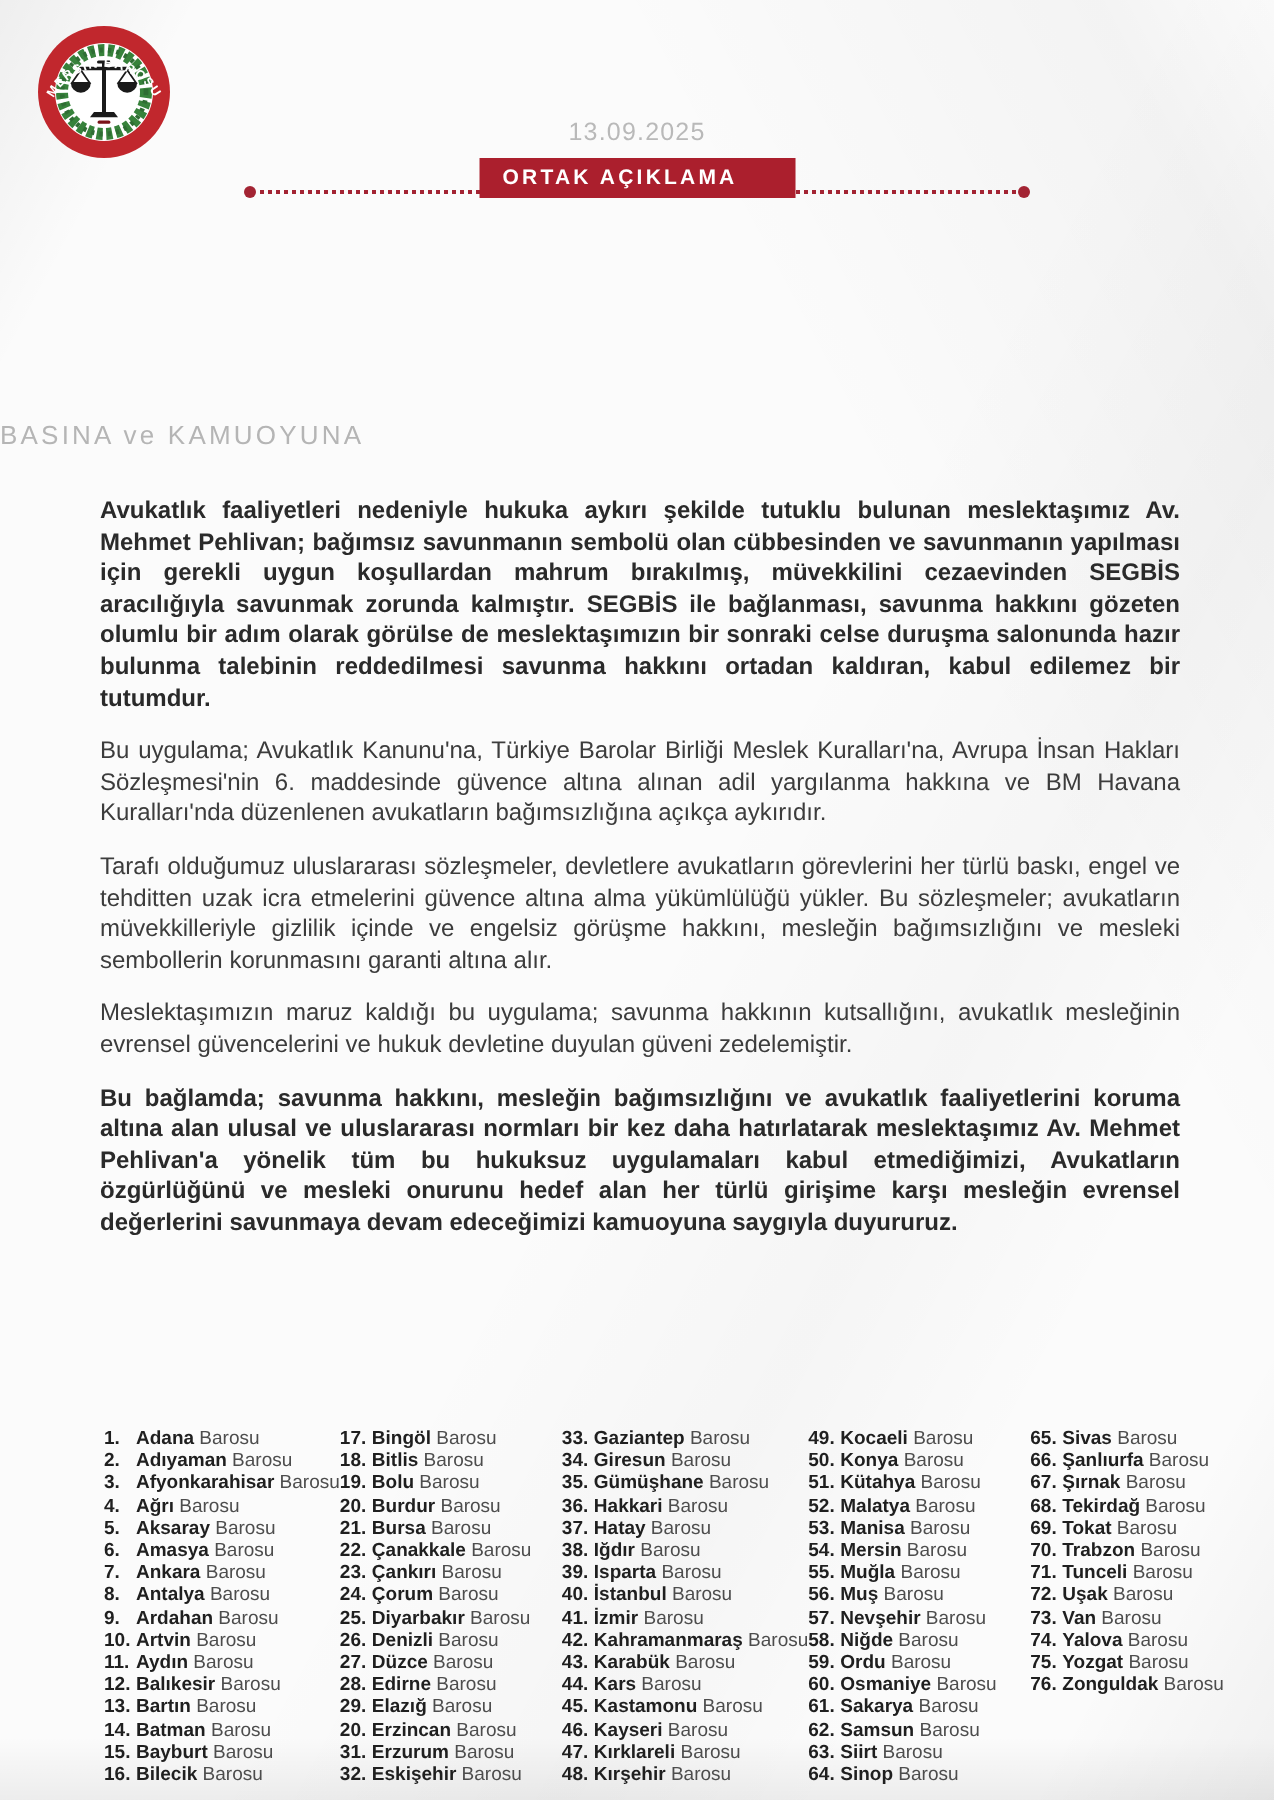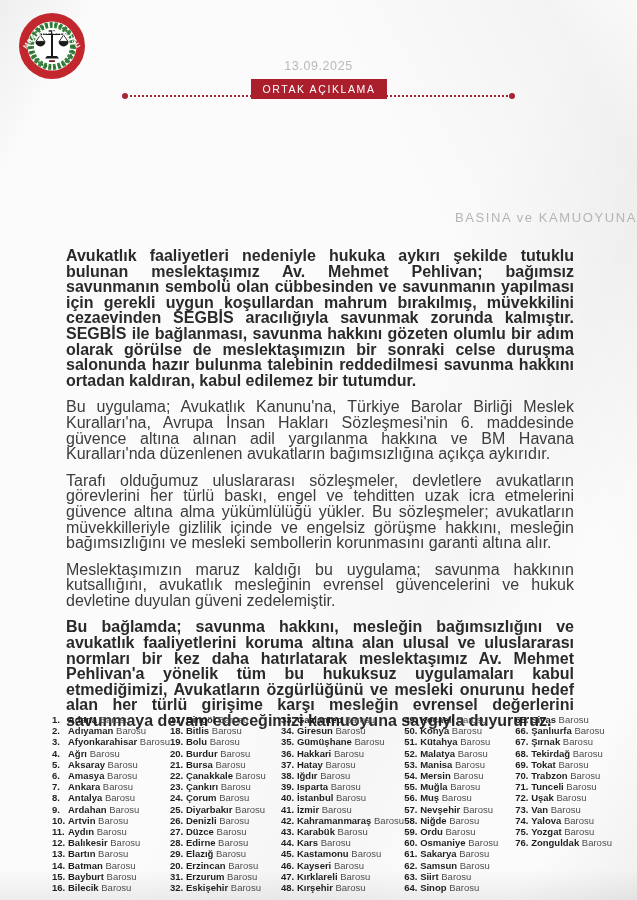--- a/index.html
+++ b/index.html
@@ -18,30 +18,30 @@
   .date{position:absolute;top:59px;left:0;width:100%;text-align:center;
         color:#b9b9b9;font-size:12.5px;letter-spacing:.6px;}
   .banner-wrap{position:absolute;top:79px;left:0;width:100%;height:22px;}
   .dotted-line{position:absolute;top:16px;left:125px;right:125px;height:0;
         border-top:2px dotted #a32433;}
   .dotted-line::before,.dotted-line::after{content:"";position:absolute;top:-4px;
         width:6px;height:6px;border-radius:50%;background:#a32433;}
   .dotted-line::before{left:-3px;}
   .dotted-line::after{right:-3px;}
   .banner{position:absolute;left:50%;top:0;transform:translateX(-50%);
-        background:#ab1f2d;color:#ffffff;font-weight:400;font-size:10.5px;
-        letter-spacing:1.6px;padding:4px 11px 4px 12px;white-space:nowrap;}
+        background:#ab1f2d;color:#ffffff;font-weight:700;font-size:10.5px;
+        letter-spacing:1.6px;padding:4px 29px 4px 12px;white-space:nowrap;}
   .title{position:absolute;top:103px;left:0;width:100%;text-align:center;
         color:#1d1d1d;font-weight:700;font-size:44px;line-height:49px;}
   .title .line{display:block;transform:scaleX(.88);transform-origin:center;
         letter-spacing:-.5px;white-space:nowrap;}
-  .subtitle{position:absolute;top:210px;left:0;width:100%;text-align:right;
+  .subtitle{position:absolute;top:210px;left:0;width:100%;text-align:left;
         color:#b5b5b5;font-size:13px;letter-spacing:1.6px;}
   .paragraphs{position:absolute;top:248px;left:50px;right:47px;}
-  .paragraphs p{margin:0 16px 11px;font-size:16px;line-height:15.6px;
+  .paragraphs p{margin:0 0 11px;font-size:12px;line-height:15.6px;
         text-align:justify;color:#3c3c3c;}
   .paragraphs p.bold{font-weight:700;color:#2a2a2a;}
   .bars{position:absolute;top:714px;left:52px;right:14px;display:flex;}
   .bar-col{flex:0 0 111px;}
   .bar-col:last-child{flex:1 1 auto;}
   .bar-item{font-size:9.5px;line-height:11.2px;white-space:nowrap;color:#1f1f1f;}
   .bar-item .num{display:inline-block;width:16px;font-weight:700;}
   .bar-item .city{font-weight:700;}
   .bar-item .suffix{font-weight:400;color:#4d4d4d;}
 </style>

